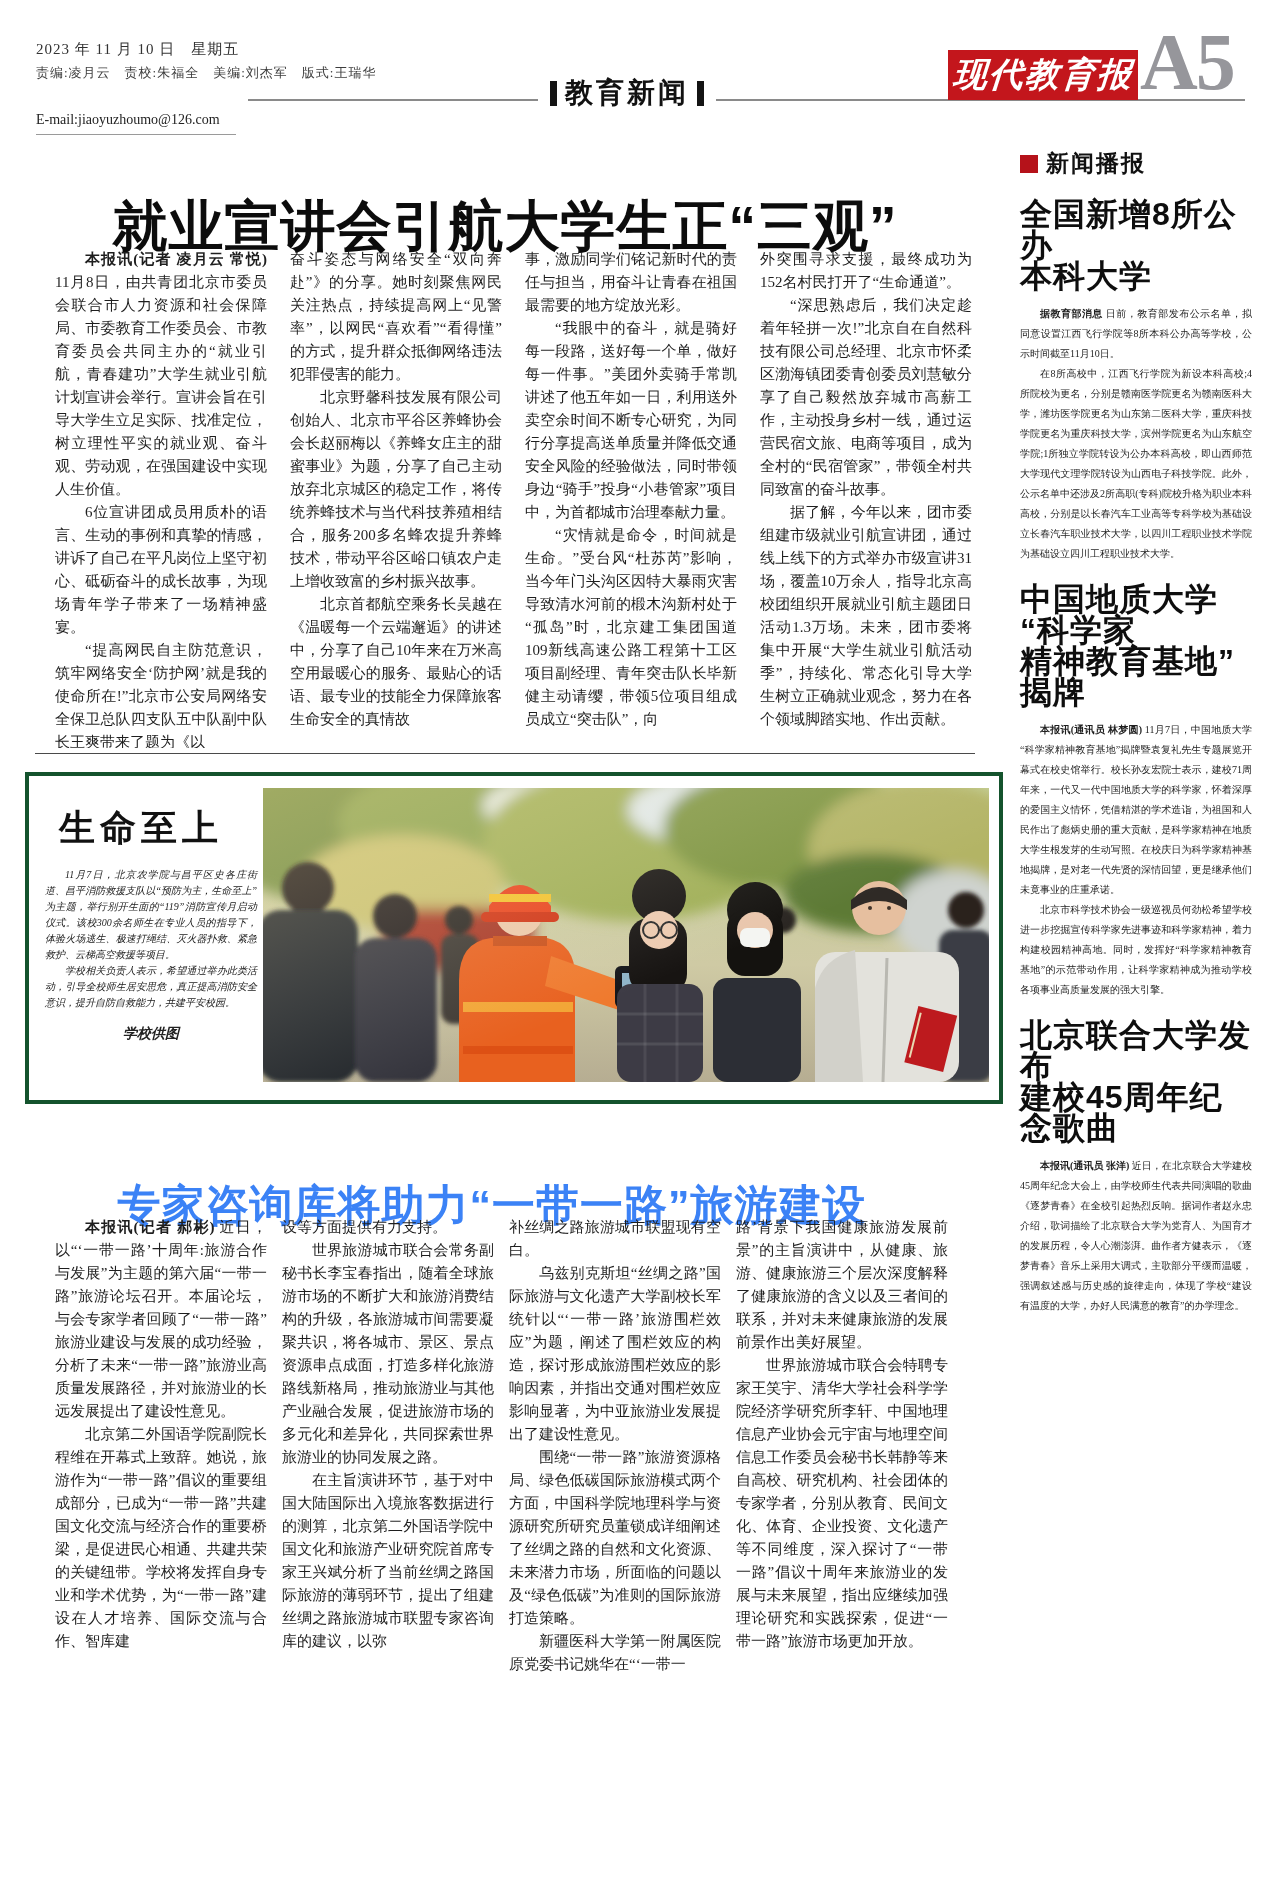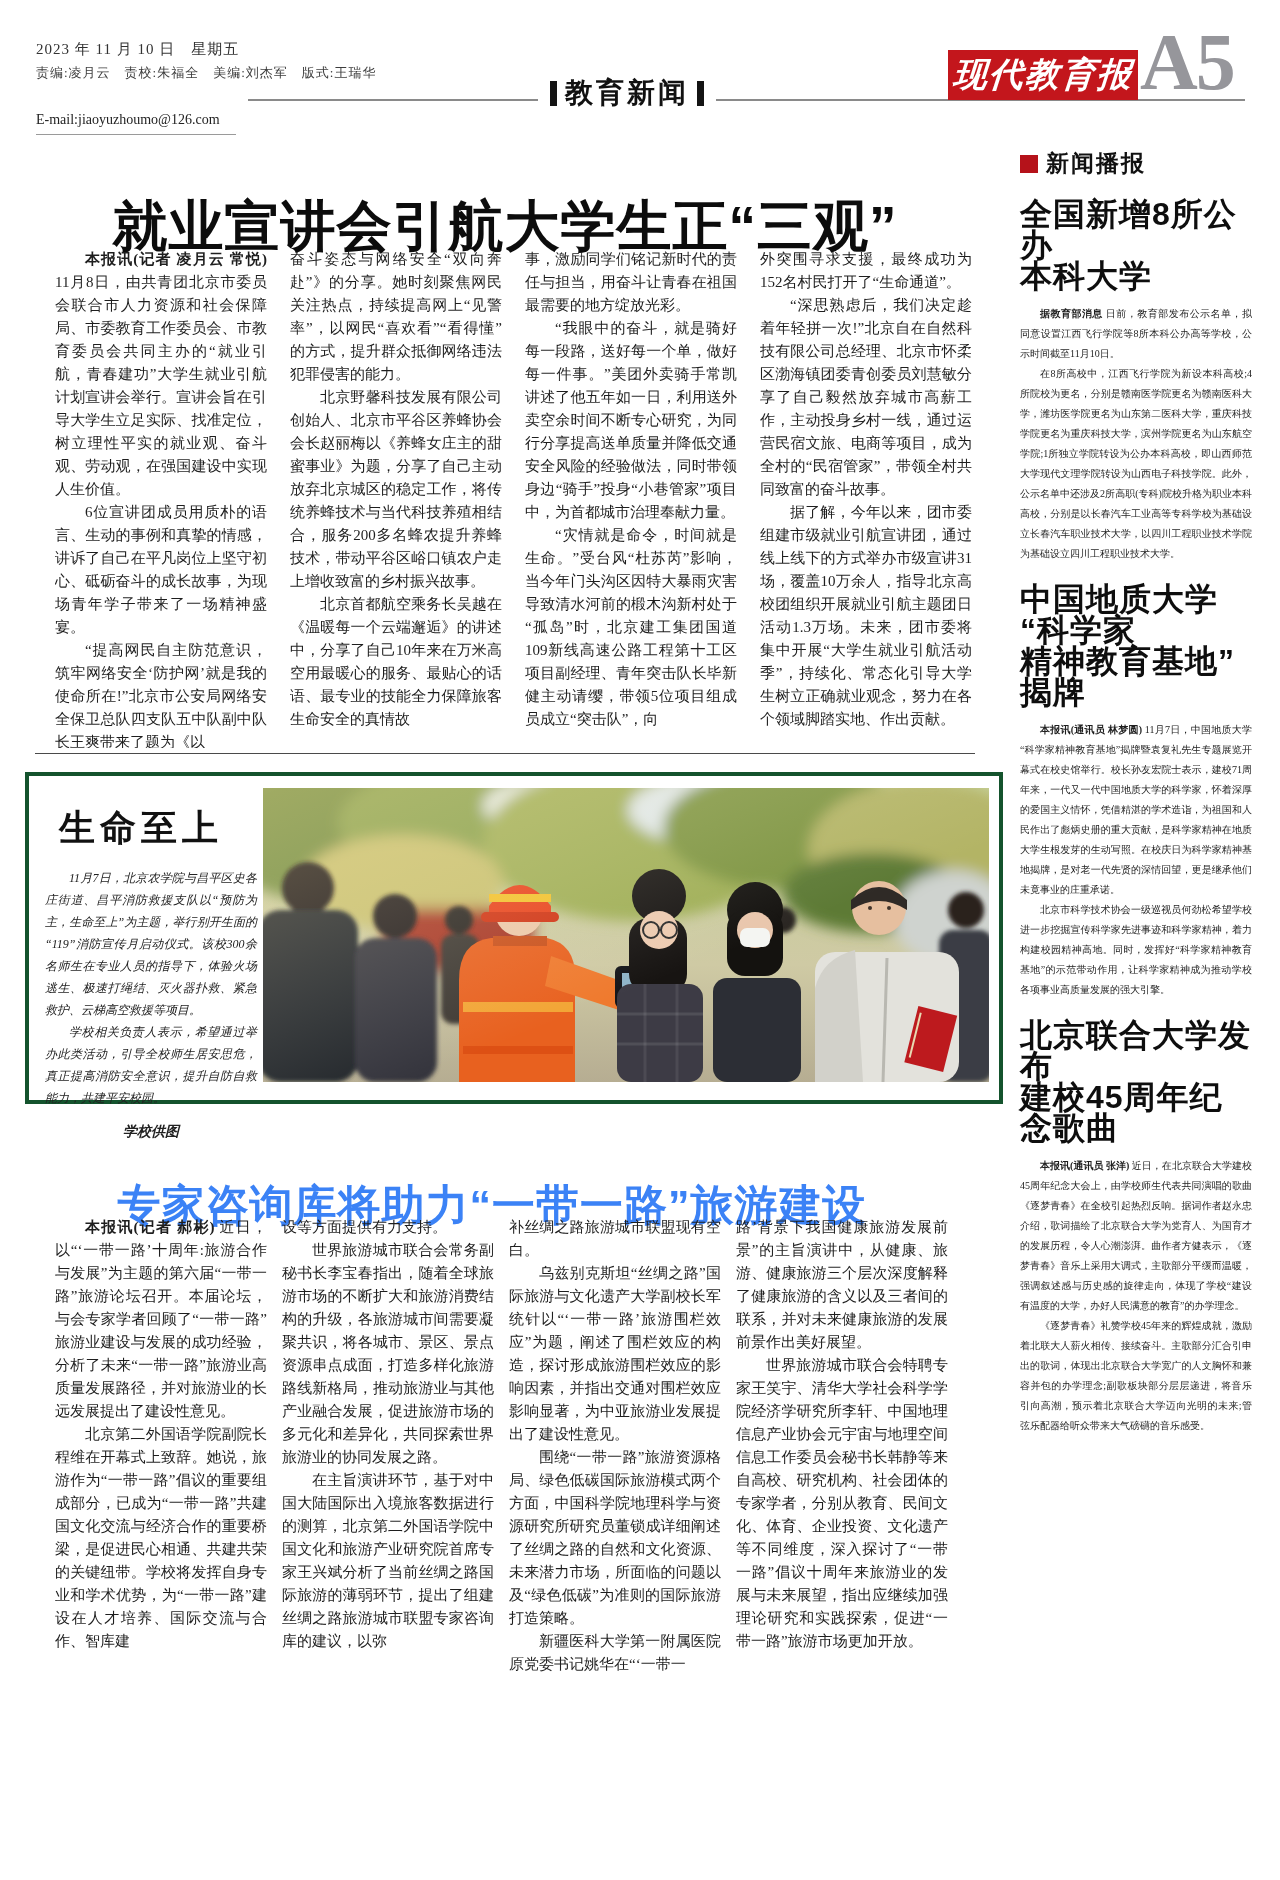--- a/index.html
+++ b/index.html
@@ -31,21 +31,21 @@
   .col{width:212px;flex:0 0 212px;}
   .para{margin:0;font-size:15px;line-height:23px;text-align:justify;text-indent:2em;color:#1e1e1e;}
   .para.cont{text-indent:0;}
   .para b{font-weight:bold;}
   .pre-rule{position:absolute;left:35px;top:753px;width:940px;height:1px;background:#4a4a4a;}
   
   .feature-box{position:absolute;left:25px;top:772px;width:970px;height:324px;border:4px solid #14532d;background:#fff;}
   .feature-text{position:absolute;left:16px;top:28px;width:212px;}
   .feature-title{font-family:"Liberation Serif","DejaVu Serif",serif;font-weight:900;font-size:36px;
       letter-spacing:5px;color:#111;margin:0 0 14px 14px;}
-  .feature-text .para{font-size:12px;line-height:22px;font-style:italic;color:#222;}
+  .feature-text .para{font-size:10px;line-height:16px;font-style:italic;color:#222;}
   .photo-credit{margin-top:14px;font-size:14px;font-weight:bold;font-style:italic;text-align:center;color:#222;}
   .feature-photo{position:absolute;left:234px;top:12px;width:726px;height:294px;display:block;}
   
   .forum-headline{position:absolute;left:22px;top:1134px;width:940px;text-align:center;
       font-family:"Liberation Sans","DejaVu Sans",sans-serif;font-weight:900;font-size:43px;line-height:70px;
       color:#3b82f6;letter-spacing:1px;white-space:nowrap;}
   .forum-cols{left:55px;top:1216px;width:918px;height:648px;overflow:hidden;gap:15px;}
   
   .sidebar{position:absolute;left:1020px;top:148px;width:232px;}
   .news-flash{display:flex;align-items:center;gap:8px;font-family:"Liberation Sans","DejaVu Sans",sans-serif;
@@ -256,18 +256,17 @@
           <p class="para"><b>本报讯(通讯员 林梦圆) </b>11月7日，中国地质大学“科学家精神教育基地”揭牌暨袁复礼先生专题展览开幕式在校史馆举行。校长孙友宏院士表示，建校71周年来，一代又一代中国地质大学的科学家，怀着深厚的爱国主义情怀，凭借精湛的学术造诣，为祖国和人民作出了彪炳史册的重大贡献，是科学家精神在地质大学生根发芽的生动写照。在校庆日为科学家精神基地揭牌，是对老一代先贤的深情回望，更是继承他们未竟事业的庄重承诺。</p>
           <p class="para">北京市科学技术协会一级巡视员何劲松希望学校进一步挖掘宣传科学家先进事迹和科学家精神，着力构建校园精神高地。同时，发挥好“科学家精神教育基地”的示范带动作用，让科学家精神成为推动学校各项事业高质量发展的强大引擎。</p>
         </div>
     </div>
 
     <div class="sb-article">
       <div class="sb-headline">北京联合大学发布
 建校45周年纪念歌曲</div>
       <div class="sb-body">
           <p class="para"><b>本报讯(通讯员 张洋) </b>近日，在北京联合大学建校45周年纪念大会上，由学校师生代表共同演唱的歌曲《逐梦青春》在全校引起热烈反响。据词作者赵永忠介绍，歌词描绘了北京联合大学为党育人、为国育才的发展历程，令人心潮澎湃。曲作者方健表示，《逐梦青春》音乐上采用大调式，主歌部分平缓而温暖，强调叙述感与历史感的旋律走向，体现了学校“建设有温度的大学，办好人民满意的教育”的办学理念。</p>
-          <p class="para">《逐梦青春》礼赞学校45年来的辉煌成就，激励着北联大人薪火相传、接续奋斗。主歌部分汇合引申出的歌词，体现出北京联合大学宽广的人文胸怀和兼容并包的办学理念;副歌板块部分层层递进，将音乐引向高潮，预示着北京联合大学迈向光明的未来;管弦乐配器给听众带来大气磅礴的音乐感受。</p>
         </div>
     </div>
   </div>
 
 </div>
 
 </body></html>

